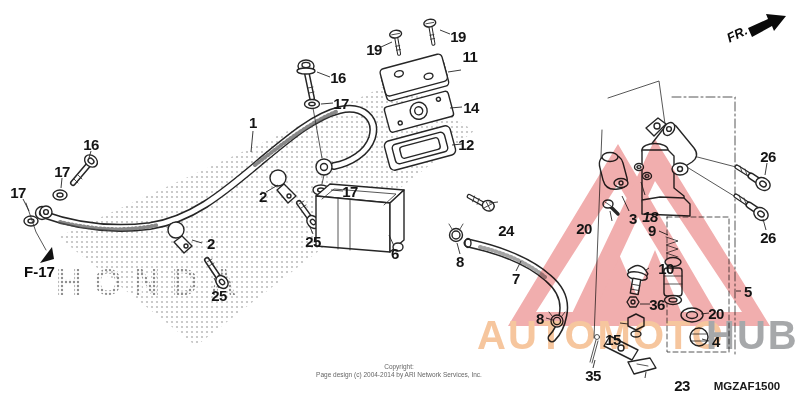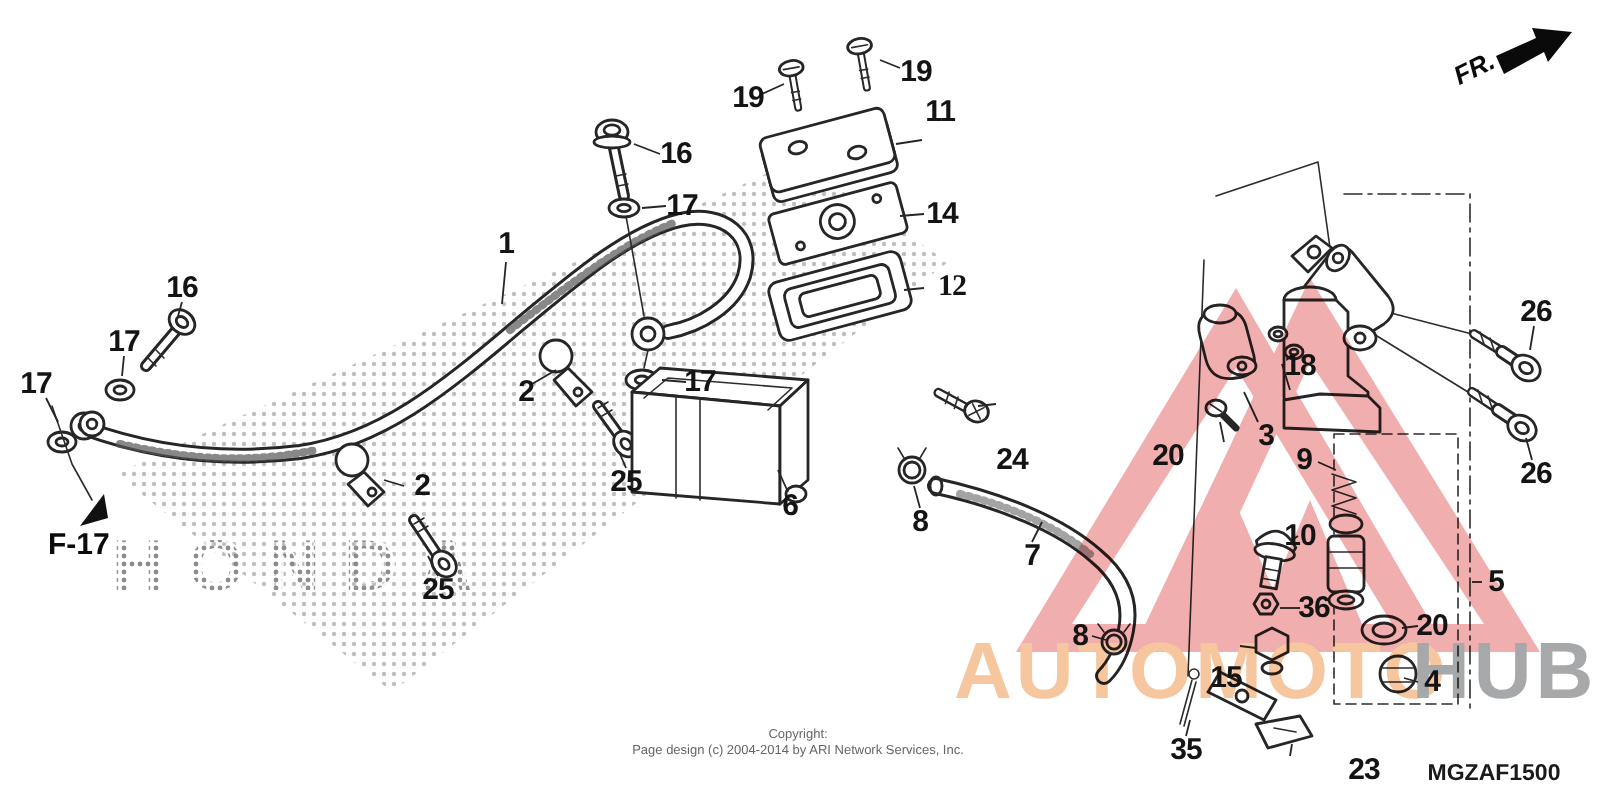--- a/index.html
+++ b/index.html
@@ -366,33 +366,33 @@
       <div class="callout" style="left: 263px; top: 196px;">2</div>
       <div class="callout" style="left: 211px; top: 243px;">2</div>
       <div class="callout" style="left: 633px; top: 218px;">3</div>
       <div class="callout" style="left: 716px; top: 341px;">4</div>
       <div class="callout" style="left: 748px; top: 291px;">5</div>
       <div class="callout" style="left: 395px; top: 253px;">6</div>
       <div class="callout" style="left: 516px; top: 278px;">7</div>
       <div class="callout" style="left: 460px; top: 261px;">8</div>
       <div class="callout" style="left: 540px; top: 318px;">8</div>
       <div class="callout" style="left: 652px; top: 230px;">9</div>
-      <div class="callout" style="left: 650px; top: 268px;">10</div>
+      <div class="callout" style="left: 666px; top: 268px;">10</div>
       <div class="callout" style="left: 470px; top: 56px; text-align: center;">11</div>
-      <div class="callout" style="left: 476px; top: 144px; font-family: Liberation Serif, serif;">12</div>
+      <div class="callout" style="left: 466px; top: 144px;">12</div>
       <div class="callout" style="left: 471px; top: 107px;">14</div>
       <div class="callout" style="left: 716px; top: 313px;">20</div>
       <div class="callout" style="left: 613px; top: 339px;">15</div>
       <div class="callout" style="left: 91px; top: 144px;">16</div>
       <div class="callout" style="left: 338px; top: 77px;">16</div>
       <div class="callout" style="left: 62px; top: 171px;">17</div>
       <div class="callout" style="left: 18px; top: 192px;">17</div>
       <div class="callout" style="left: 341px; top: 103px;">17</div>
       <div class="callout" style="left: 350px; top: 191px;">17</div>
-      <div class="callout" style="left: 650px; top: 183px;">18</div>
+      <div class="callout" style="left: 650px; top: 216px; font-style: italic;">18</div>
       <div class="callout" style="left: 374px; top: 49px;">19</div>
       <div class="callout" style="left: 458px; top: 36px;">19</div>
       <div class="callout" style="left: 584px; top: 228px;">20</div>
       <div class="callout" style="left: 657px; top: 304px;">36</div>
       <div class="callout" style="left: 593px; top: 375px;">35</div>
       <div class="callout" style="left: 682px; top: 385px;">23</div>
       <div class="callout" style="left: 506px; top: 202px; margin-top: 28px;">24</div>
       <div class="callout" style="left: 219px; top: 295px;">25</div>
       <div class="callout" style="left: 313px; top: 241px;">25</div>
       <div class="callout" style="left: 768px; top: 156px;">26</div>

